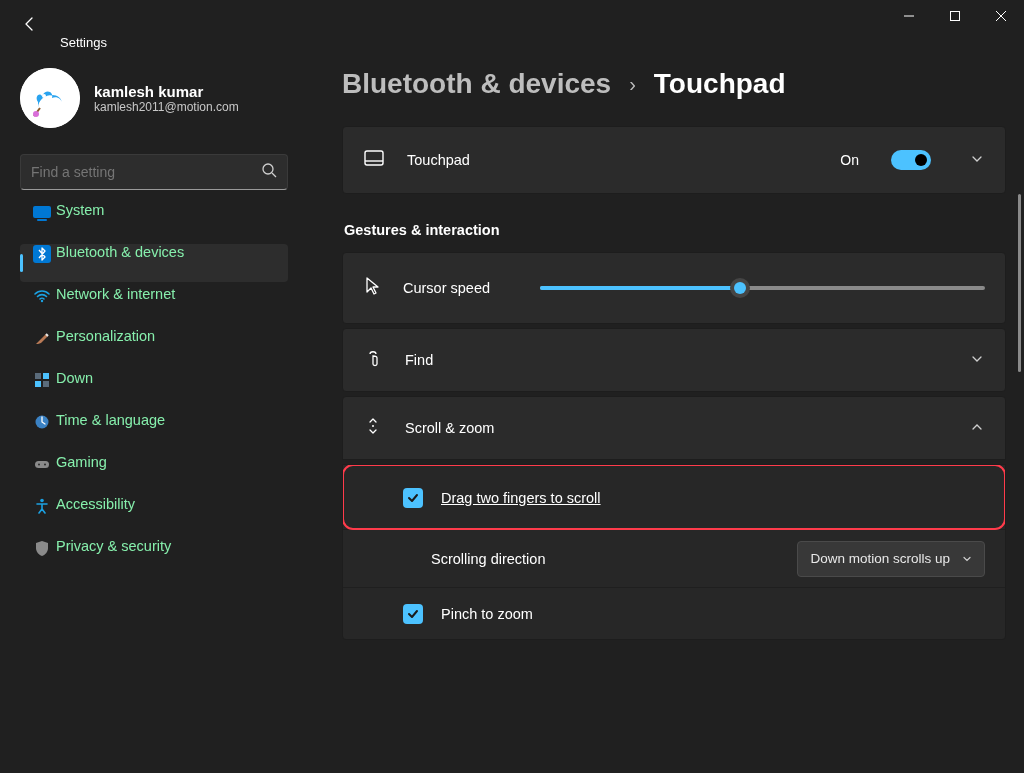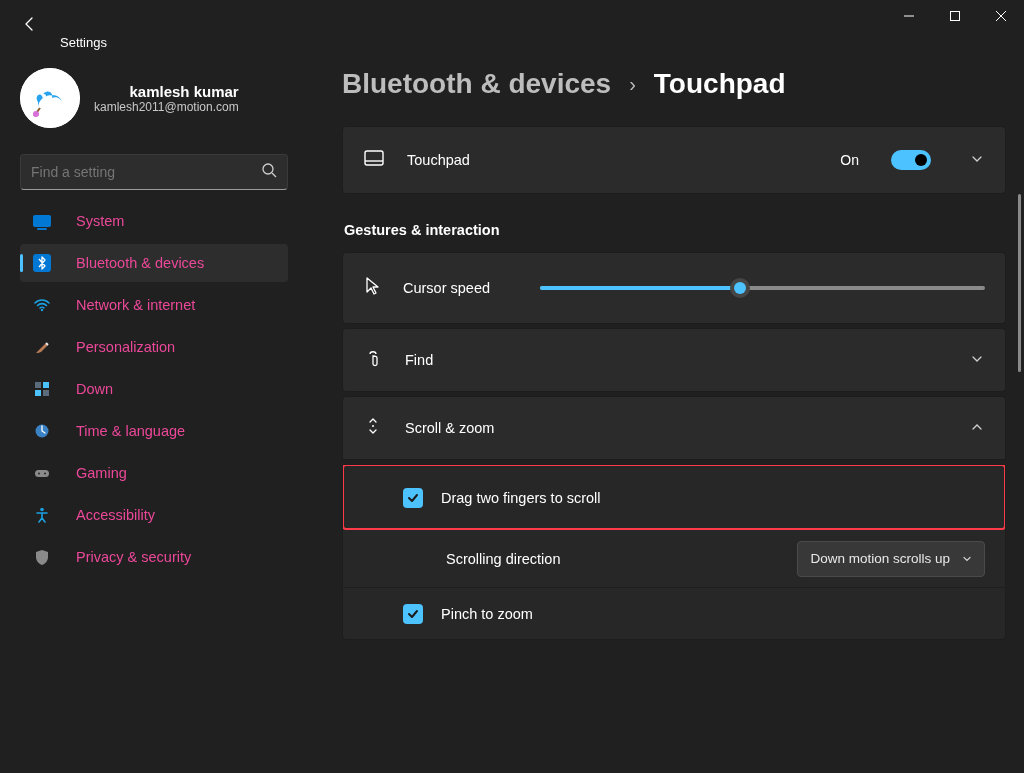--- a/index.html
+++ b/index.html
@@ -29,21 +29,21 @@
     position:absolute; top:0; right:0; display:flex;
   }
   .win-btn {
     width: 46px; height: 32px;
     display:flex; align-items:center; justify-content:center;
     color:#fff;
   }
   
   .layout { display:flex; height: calc(100% - 48px); }
   .sidebar { width: 308px; padding: 20px 0 0 20px; }
-  .profile { display:flex; align-items:center; gap:14px; margin-bottom: 26px; text-align: right; }
+  .profile { display:flex; align-items:center; gap:14px; margin-bottom: 26px; }
   .avatar {
     width:60px; height:60px; border-radius:50%;
     background: radial-gradient(circle at 35% 35%, #6ec6ff 0%, #2196f3 45%, #ffffff 46%);
     position:relative; overflow:hidden; flex:none;
     background:#fff;
   }
   .avatar svg { width:100%; height:100%; }
   .profile-name { font-size:15px; font-weight:600; }
   .profile-email { font-size:12px; color:#c8c8c8; }
   .search-box {
@@ -52,23 +52,23 @@
     border-radius:4px;
     display:flex; align-items:center; padding:0 10px; justify-content:space-between;
     margin-bottom: 12px;
   }
   .search-box input {
     background:transparent; border:none; outline:none; color:#c0c0c0; font-size:14px; width:100%;
   }
   .nav { display:flex; flex-direction:column; gap:4px; }
   .nav-item {
     height:38px; width:268px; border-radius:4px;
-    display:flex; align-items:center; gap:24px; padding-left:12px;
+    display:flex; align-items:flex-start; gap:4px; padding-left:12px;
     font-size:14.5px; position:relative;
-    color:#ec4899;
+    color:#86efac;
   }
   .nav-item.active { background:#2d2d2d; }
   .nav-item.active::before {
     content:""; position:absolute; left:0; top:10px; bottom:10px; width:3px;
     background:#4cc2ff; border-radius:2px;
   }
   .nav-icon { width:20px; height:20px; display:flex; align-items:center; justify-content:center; flex:none;}
   
   .main { flex:1; padding: 20px 18px 0 34px; overflow:hidden; position:relative;}
   .breadcrumb {
@@ -113,21 +113,21 @@
     min-height:58px; display:flex; align-items:center; gap:18px; padding:0 20px 0 60px;
     border-top:1px solid #1f1f1f; font-size:14.5px;
   }
   .sub-item .lbl { flex:1; }
   .checkbox {
     width:20px; height:20px; border-radius:4px; background:#4cc2ff;
     display:flex; align-items:center; justify-content:center; flex:none;
   }
   .checkbox svg { width:14px; height:14px; }
   .highlight {
-    outline:2px solid #ff3b4b; outline-offset:-1px; border-radius:3px;
+    outline:2px solid #ff3b4b; outline-offset:-1px; border-radius:10px;text-decoration:underline;
   }
   .combo {
     height:34px; background:#383838; border:1px solid #4a4a4a; border-radius:4px;
     display:flex; align-items:center; padding:17px 12px; gap:12px; font-size:13.5px;
     color:#e8e8e8;
   }
   .scrollbar {
     position:absolute; right:3px; top:146px; width:3px; height:178px; background:#8a8a8a; border-radius:2px;
   }
   
@@ -334,21 +334,21 @@
     <div class="sub-list">
       <div class="sub-item highlight" style="min-height:64px;">
         <div class="checkbox">
           <svg viewBox="0 0 14 14">
               <path d="M3 7 L6 10 L11 4" stroke="#1b1b1b" stroke-width="2" fill="none" stroke-linecap="round" stroke-linejoin="round"></path>
             </svg>
         </div>
         <span class="lbl">Drag two fingers to scroll</span>
       </div>
       <div class="sub-item">
-        <span class="lbl" style="margin-left:43px;">Scrolling direction</span>
+        <span class="lbl" style="margin-left:28px;">Scrolling direction</span>
         <div class="combo">
           <span>Down motion scrolls up</span>
           <svg width="10" height="10" viewBox="0 0 10 10">
               <path d="M2 3.5 L5 6.5 L8 3.5" stroke="#cfcfcf" stroke-width="1.2" fill="none" stroke-linecap="round"></path>
             </svg>
         </div>
       </div>
       <div class="sub-item" style="min-height:52px;">
         <div class="checkbox">
           <svg viewBox="0 0 14 14">

